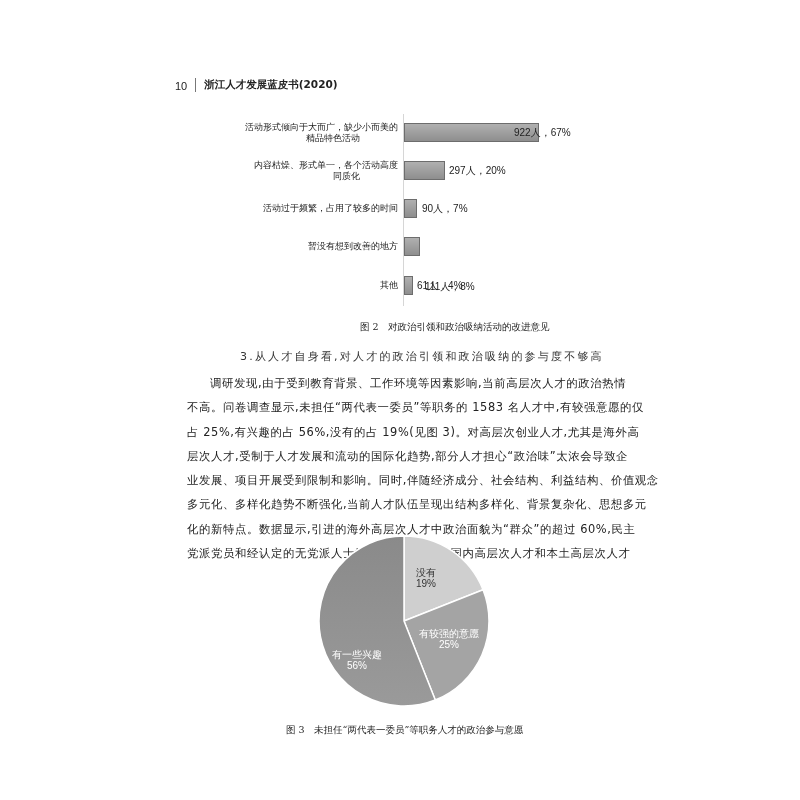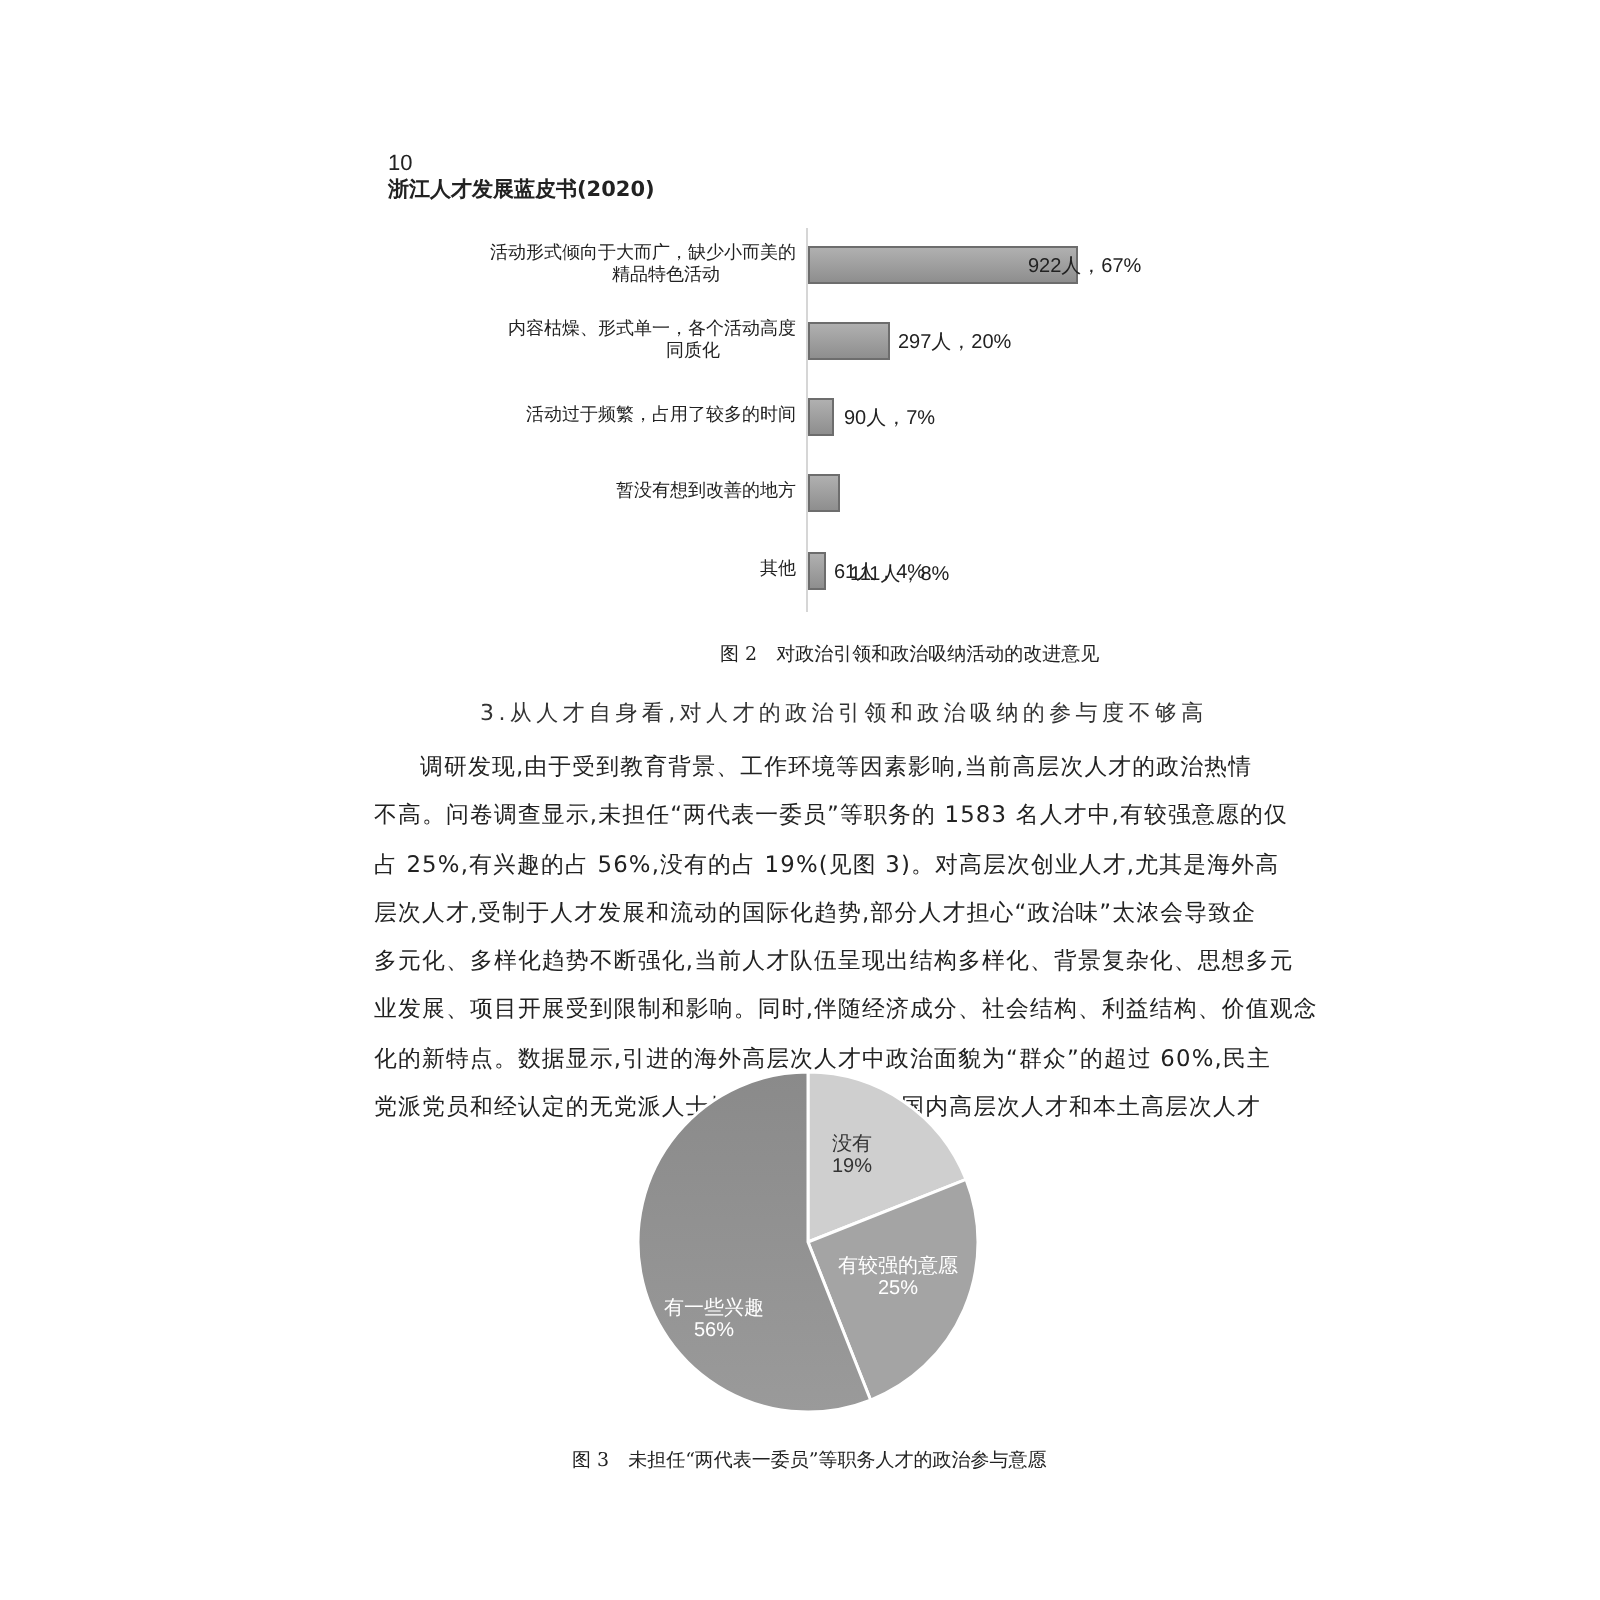--- a/index.html
+++ b/index.html
@@ -1,21 +1,21 @@
 <!DOCTYPE html>
 <html><head>
 <meta charset="utf-8">
 <style>
   html, body { margin: 0; padding: 0; }
   body {
     width: 800px; height: 800px; background: #ffffff; position: relative; overflow: hidden;
     font-family: "DejaVu Serif", "Liberation Serif", serif; color: #1a1a1a;
   }
   .abs { position: absolute; }
-  .header { left: 194px; top: 76px; height: 16px; display: flex; align-items: flex-start; font-size: 11px; flex-direction: column; }
+  .header { left: 175px; top: 76px; height: 16px; display: flex; align-items: flex-end; font-size: 11px; }
   .header .pgno { font-family: "Liberation Sans", sans-serif; font-size: 11px; color: #222; }
   .header .sep { width: 1px; height: 14px; background: #777; margin: 0 8px; }
   .header .title { font-family: "DejaVu Sans", sans-serif; font-size: 10.5px; font-weight: bold; color: #222; }
 
   .bar-chart { left: 200px; top: 110px; width: 420px; height: 200px; }
   .axis { position: absolute; left: 203px; top: 4px; width: 1px; height: 192px; background: #d6d6d6; }
   .bar-label { position: absolute; right: 222px; width: 200px; text-align: right; font-size: 9px; line-height: 11px; color: #222; }
   .bar { position: absolute; left: 204px; height: 19px; background: linear-gradient(#b0b0b0, #8e8e8e); border: 1px solid #6d6d6d; box-sizing: border-box; }
   .bar-value { position: absolute; font-size: 10px; color: #222; white-space: nowrap; font-family: Liberation Sans, sans-serif; }
 
@@ -69,22 +69,22 @@
   </div>
 <div class="abs caption" style="left:312px; top:321px;padding-left:48px;">图 2　对政治引领和政治吸纳活动的改进意见</div>
 
 <div class="abs heading">3.从人才自身看,对人才的政治引领和政治吸纳的参与度不够高</div>
 
 <div class="abs para" id="para">
     <div class="line indent">调研发现,由于受到教育背景、工作环境等因素影响,当前高层次人才的政治热情</div>
     <div class="line">不高。问卷调查显示,未担任“两代表一委员”等职务的 1583 名人才中,有较强意愿的仅</div>
     <div class="line">占 25%,有兴趣的占 56%,没有的占 19%(见图 3)。对高层次创业人才,尤其是海外高</div>
     <div class="line">层次人才,受制于人才发展和流动的国际化趋势,部分人才担心“政治味”太浓会导致企</div>
+    <div class="line">业发展、项目开展受到限制和影响。同时,伴随经济成分、社会结构、利益结构、价值观念</div>
     <div class="line">多元化、多样化趋势不断强化,当前人才队伍呈现出结构多样化、背景复杂化、思想多元</div>
-    <div class="line">业发展、项目开展受到限制和影响。同时,伴随经济成分、社会结构、利益结构、价值观念</div>
     <div class="line">化的新特点。数据显示,引进的海外高层次人才中政治面貌为“群众”的超过 60%,民主</div>
     <div class="line">党派党员和经认定的无党派人士均低于 10%;引进国内高层次人才和本土高层次人才</div>
   </div>
 
 <div class="abs pie-wrap" id="pieWrap">
   <svg id="pieSvg" width="174" height="172" viewBox="0 0 174 172">
       <defs>
         <linearGradient id="g0" x1="0" y1="0" x2="0" y2="1">
           <stop offset="0" stop-color="#cfcfcf"></stop>
           <stop offset="1" stop-color="#cfcfcf"></stop>

